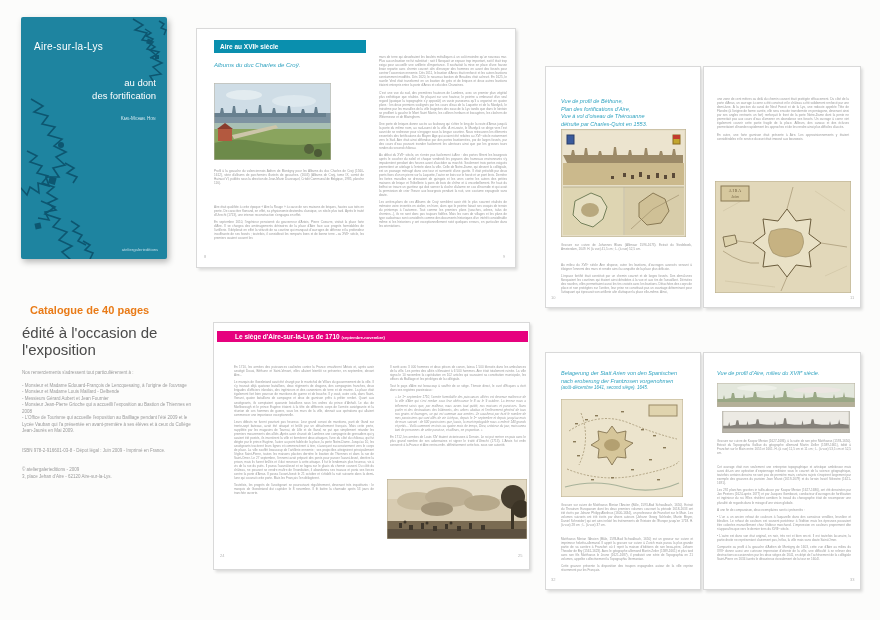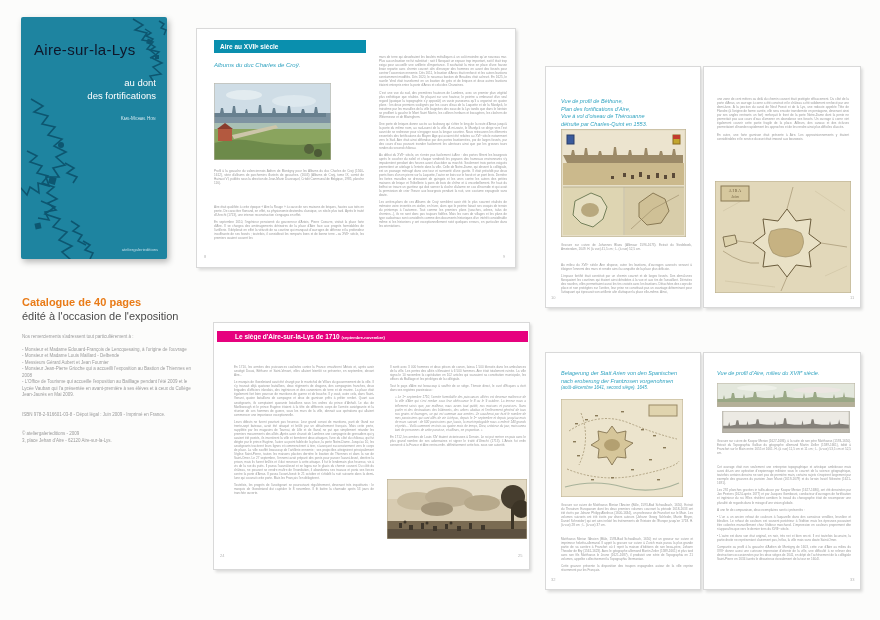--- a/index.html
+++ b/index.html
@@ -13,41 +13,41 @@
          text-align:justify;transform:scale(.5);transform-origin:0 0;}
   .micro p{margin:0 0 6px 0;}
   .micro p.quote{padding-left:10px;font-style:italic;}
   .s-head{position:absolute;transform:scale(.5);transform-origin:0 0;
           font-style:italic;color:#31a3c0;font-size:11px;line-height:1.42;}
   .pagenum{position:absolute;transform:scale(.5);transform-origin:0 0;
            font-size:8px;color:#b5b5b5;}
   
   .cover{position:absolute;left:21px;top:17px;width:146px;height:242px;
          background:#1e84a0;border-radius:2px;box-shadow:2px 3px 6px rgba(0,0,0,.28);}
-  .cover-title{position:absolute;left:13px;top:24px;color:#0f172a;font-size:15px;letter-spacing:.3px;}
+  .cover-title{position:absolute;left:13px;top:24px;color:#ffffff;font-size:10px;letter-spacing:.3px;}
   .cover-sub{position:absolute;right:11px;top:60px;color:#fff;font-size:9.5px;
              line-height:1.35;text-align:right;}
   .cover-author{position:absolute;right:11px;top:99px;color:#dcecf2;font-size:9px;
                 font-variant:small-caps;transform:scale(.5);transform-origin:100% 0;white-space:nowrap;}
   .cover-pub{position:absolute;right:9px;bottom:7px;color:#bfdde8;font-size:8.5px;
              transform:scale(.5);transform-origin:100% 100%;white-space:nowrap;}
   
   .band1{position:absolute;left:17px;top:11px;width:152px;height:13px;background:#0a8fae;
          color:#fff;font-size:6.5px;font-weight:bold;line-height:13px;padding-left:6px;
          box-sizing:border-box;}
   .subhead1{position:absolute;left:17px;top:33px;font-size:6px;font-style:italic;color:#31a3c0;}
   
   .band3{position:absolute;left:3px;top:8px;width:311px;height:11px;background:#e6017e;overflow:hidden;}
   .band3-in{transform:scale(.5);transform-origin:0 0;width:622px;font-size:13px;
             font-weight:bold;color:#fff;line-height:22px;padding-left:36px;white-space:nowrap;}
   .band3-in .small{font-size:8px;font-weight:bold;}
   
   .colo{position:absolute;left:22px;top:296px;width:172px;}
-  .colo-title{color:#e97b17;font-size:11px;font-weight:bold;margin:0;}
-  .colo-sub{color:#4a4a4a;font-size:11px;margin:2px 0 0 0;}
+  .colo-title{color:#e97b17;font-size:11px;font-weight:bold;margin:8px;}
+  .colo-sub{color:#4a4a4a;font-size:15px;margin:2px 0 0 0;}
   .colo-body{margin-top:11px;transform:scale(.5);transform-origin:0 0;width:344px;
              font-size:9px;line-height:1.45;color:#9b9b9b;}
   .colo-body p{margin:0;}
   .gap-s{margin-top:13px !important;}
   .gap-l{margin-top:26px !important;}
 </style>
 </head>
 <body>
 
 <div class="cover">
@@ -69,21 +69,21 @@
       <path d="M62 148 l7 4 -5 5 8 3 -3 6"></path>
       <path d="M44 70 l9 5 -7 5 10 4 -4 6"></path>
     </g>
     <rect x="28" y="84" width="7" height="7" fill="#0d5670" transform="rotate(15 31 87)"></rect>
     <rect x="14" y="130" width="6" height="6" fill="#0d5670" transform="rotate(-12 17 133)"></rect>
     <circle cx="40" cy="52" r="3" fill="#0d5670"></circle>
   </svg>
   <div class="cover-title">Aire-sur-la-Lys</div>
   <div class="cover-sub">
     <div>au dont</div>
-    <div>des fortifications</div>
+    <div>des fortification</div>
   </div>
   <div class="cover-author">Karl-Michael Hoin</div>
   <div class="cover-pub">ateliergalerieditions</div>
 </div>
 
 <div class="page" style="left:196px;top:28px;width:320px;height:240px;">
   <div class="band1">Aire au XVIIᵉ siècle</div>
   <div class="subhead1">Albums du duc Charles de Croÿ.</div>
   <svg class="abs" style="left:17px;top:54px;" width="117" height="77" viewBox="0 0 117 77">
     <rect width="117" height="77" fill="#cfdde6"></rect>

